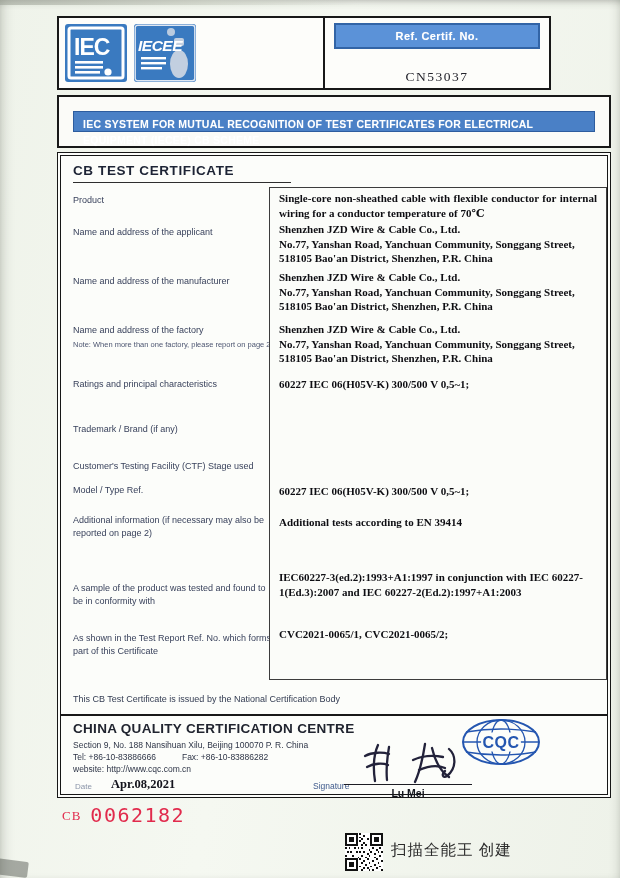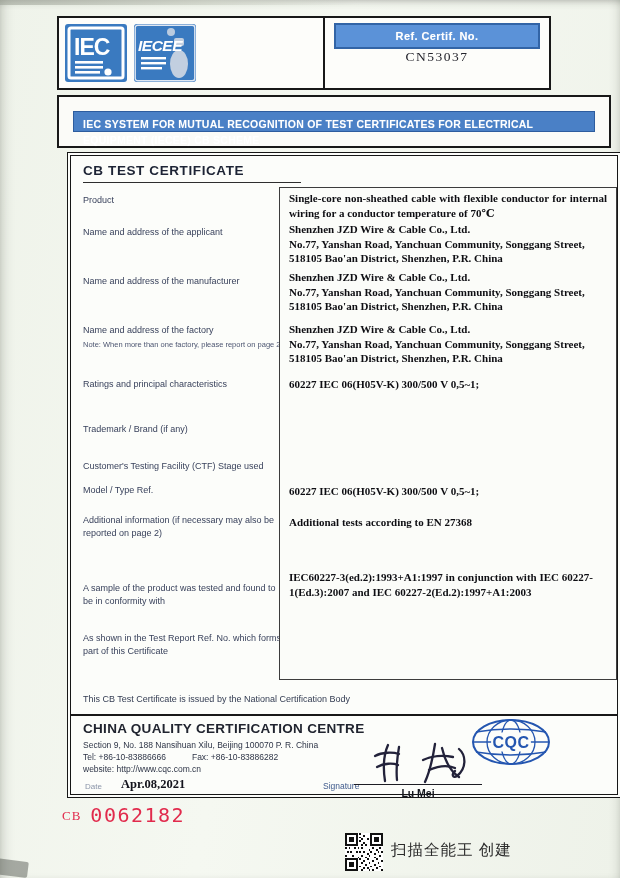--- a/index.html
+++ b/index.html
@@ -25,37 +25,37 @@
     position:absolute; left:57px; top:16px; width:494px; height:74px;
     border:2px solid #181818; background:#fdfdfa; display:flex;
   }
   .logos-cell { flex:1; display:flex; align-items:center; gap:7px; padding:4px 6px;
     border-right:2px solid #181818; }
   .ref-cell { width:224px; display:flex; flex-direction:column; align-items:center; }
   .ref-header { margin:5px 9px 0; align-self:stretch; height:26px;
     background:#5b92d8; border:2px solid #3264a6; color:#fff;
     font-weight:bold; font-size:11px; display:flex; align-items:center; justify-content:center;
     letter-spacing:.4px; text-shadow: 0 0 1px rgba(255,255,255,.4); }
-  .ref-no { margin-top:0; font-family:"Liberation Serif", serif; font-size:13.5px;
+  .ref-no { margin-top:20px; font-family:"Liberation Serif", serif; font-size:13.5px;
     color:#23232b; letter-spacing:1.5px; }
 
   
   .banner {
     position:absolute; left:57px; top:95px; width:554px; height:53px;
     border:2px solid #181818; background:#fbfbf8; padding:14px;
   }
   .banner-inner {
     width:100%; height:100%; background:#4a80c6; border:1px solid #2d5c9e;
     color:#fff; font-weight:bold; font-size:10.5px; line-height:1.5;
     padding:5px 9px; letter-spacing:.25px; text-shadow:0 0 1px rgba(255,255,255,.25);
   }
 
   
   .main-box {
-    position:absolute; left:67px; top:152px; width:554px; height:646px;
+    position:absolute; left:57px; top:152px; width:554px; height:646px;
     border:4px double #161616; background:#fcfdfa;
   }
   .cert-title {
     position:absolute; left:12px; top:7px; width:218px;
     font-size:13.5px; font-weight:bold; color:#1d2435; letter-spacing:.6px;
     border-bottom:1.5px solid #2e2e2e; padding-bottom:4px;
   }
   .field-label {
     position:absolute; left:12px; width:200px;
     font-size:9px; color:#39425c; line-height:1.45;
@@ -162,22 +162,23 @@
 No.77, Yanshan Road, Yanchuan Community, Songgang Street,
 518105 Bao'an District, Shenzhen, P.R. China</div>
       <div class="value" style="top:82px">Shenzhen JZD Wire &amp; Cable Co., Ltd.
 No.77, Yanshan Road, Yanchuan Community, Songgang Street,
 518105 Bao'an District, Shenzhen, P.R. China</div>
       <div class="value" style="top:134px">Shenzhen JZD Wire &amp; Cable Co., Ltd.
 No.77, Yanshan Road, Yanchuan Community, Songgang Street,
 518105 Bao'an District, Shenzhen, P.R. China</div>
       <div class="value" style="top:189px">60227 IEC 06(H05V-K) 300/500 V 0,5~1;</div>
       <div class="value" style="top:296px">60227 IEC 06(H05V-K) 300/500 V 0,5~1;</div>
-      <div class="value" style="top:327px">Additional tests according to EN 27368</div>
+      <div class="value" style="top:327px">Additional tests according to EN 39414</div>
       <div class="value" style="top:382px">IEC60227-3(ed.2):1993+A1:1997 in conjunction with IEC 60227-1(Ed.3):2007 and IEC 60227-2(Ed.2):1997+A1:2003</div>
+      <div class="value" style="top:439px">CVC2021-0065/1, CVC2021-0065/2;</div>
     </div>
 
     <div class="issued-note">This CB Test Certificate is issued by the National Certification Body</div>
     <div class="footer-sep"></div>
 
     <div class="org-name">CHINA QUALITY CERTIFICATION CENTRE</div>
     <div class="org-addr">Section 9, No. 188 Nansihuan Xilu, Beijing 100070 P. R. China</div>
     <div class="org-tel-row">
       <span>Tel: +86-10-83886666</span>
       <span>Fax: +86-10-83886282</span>

